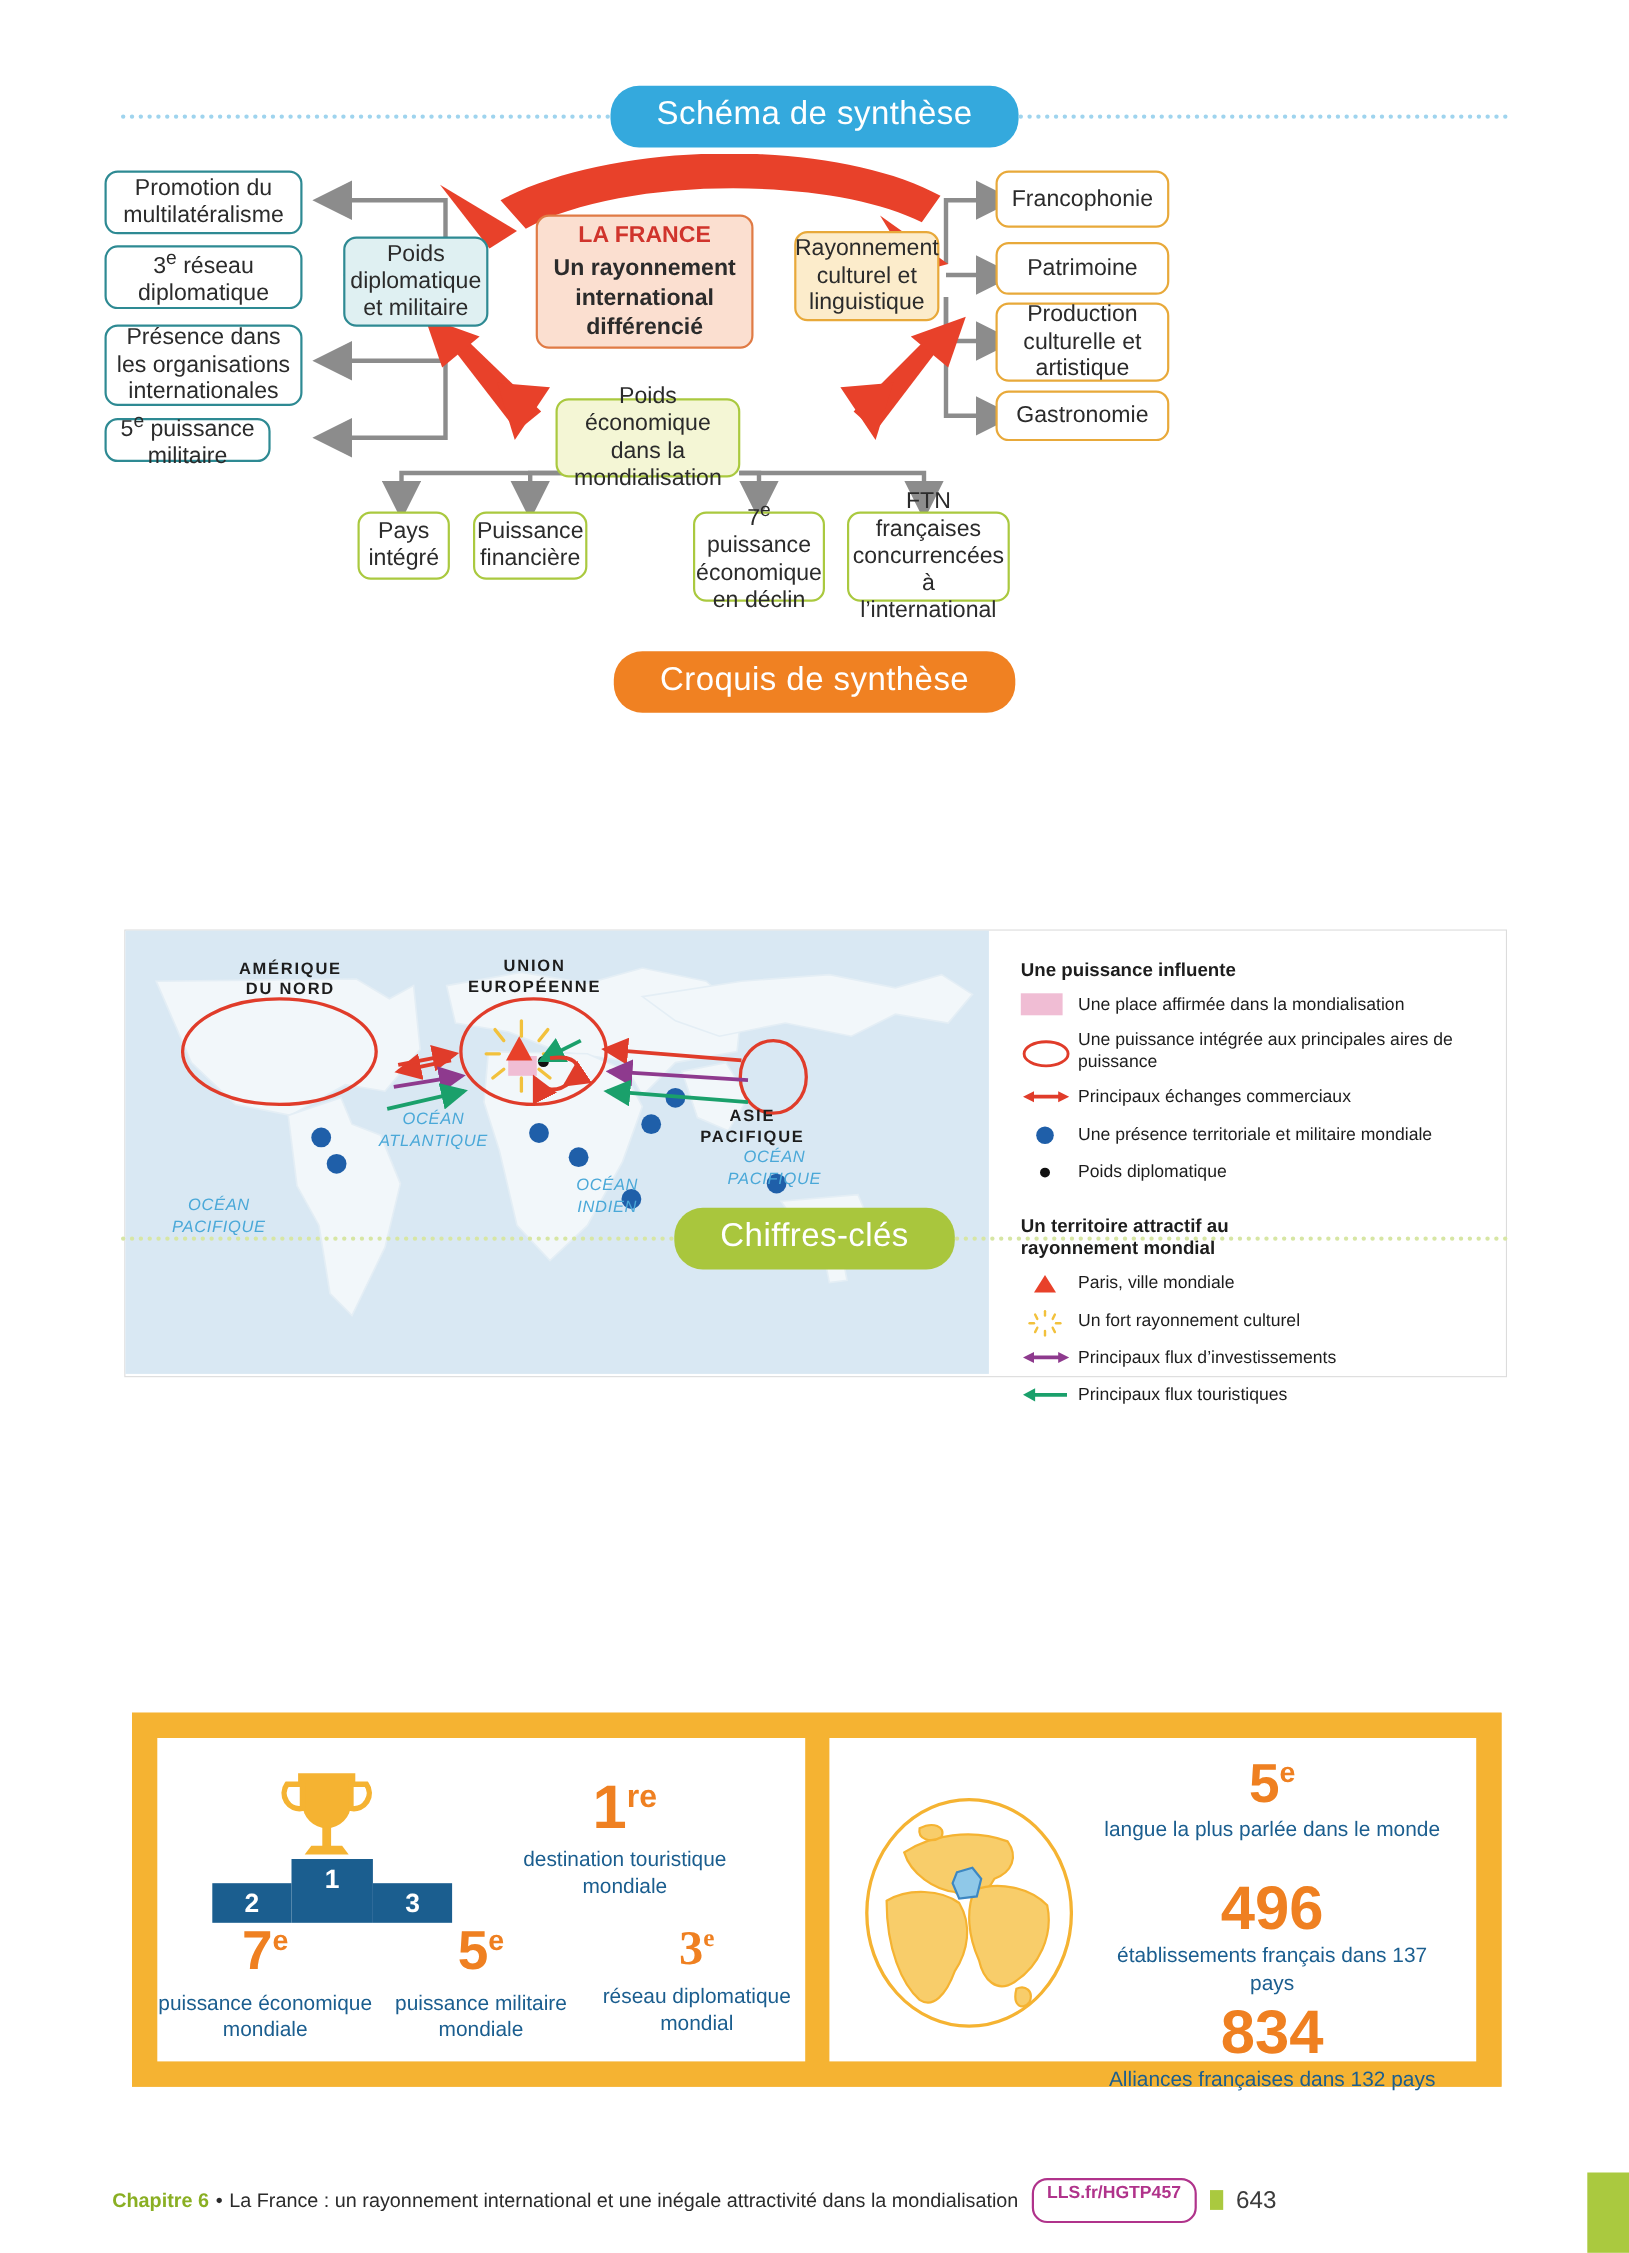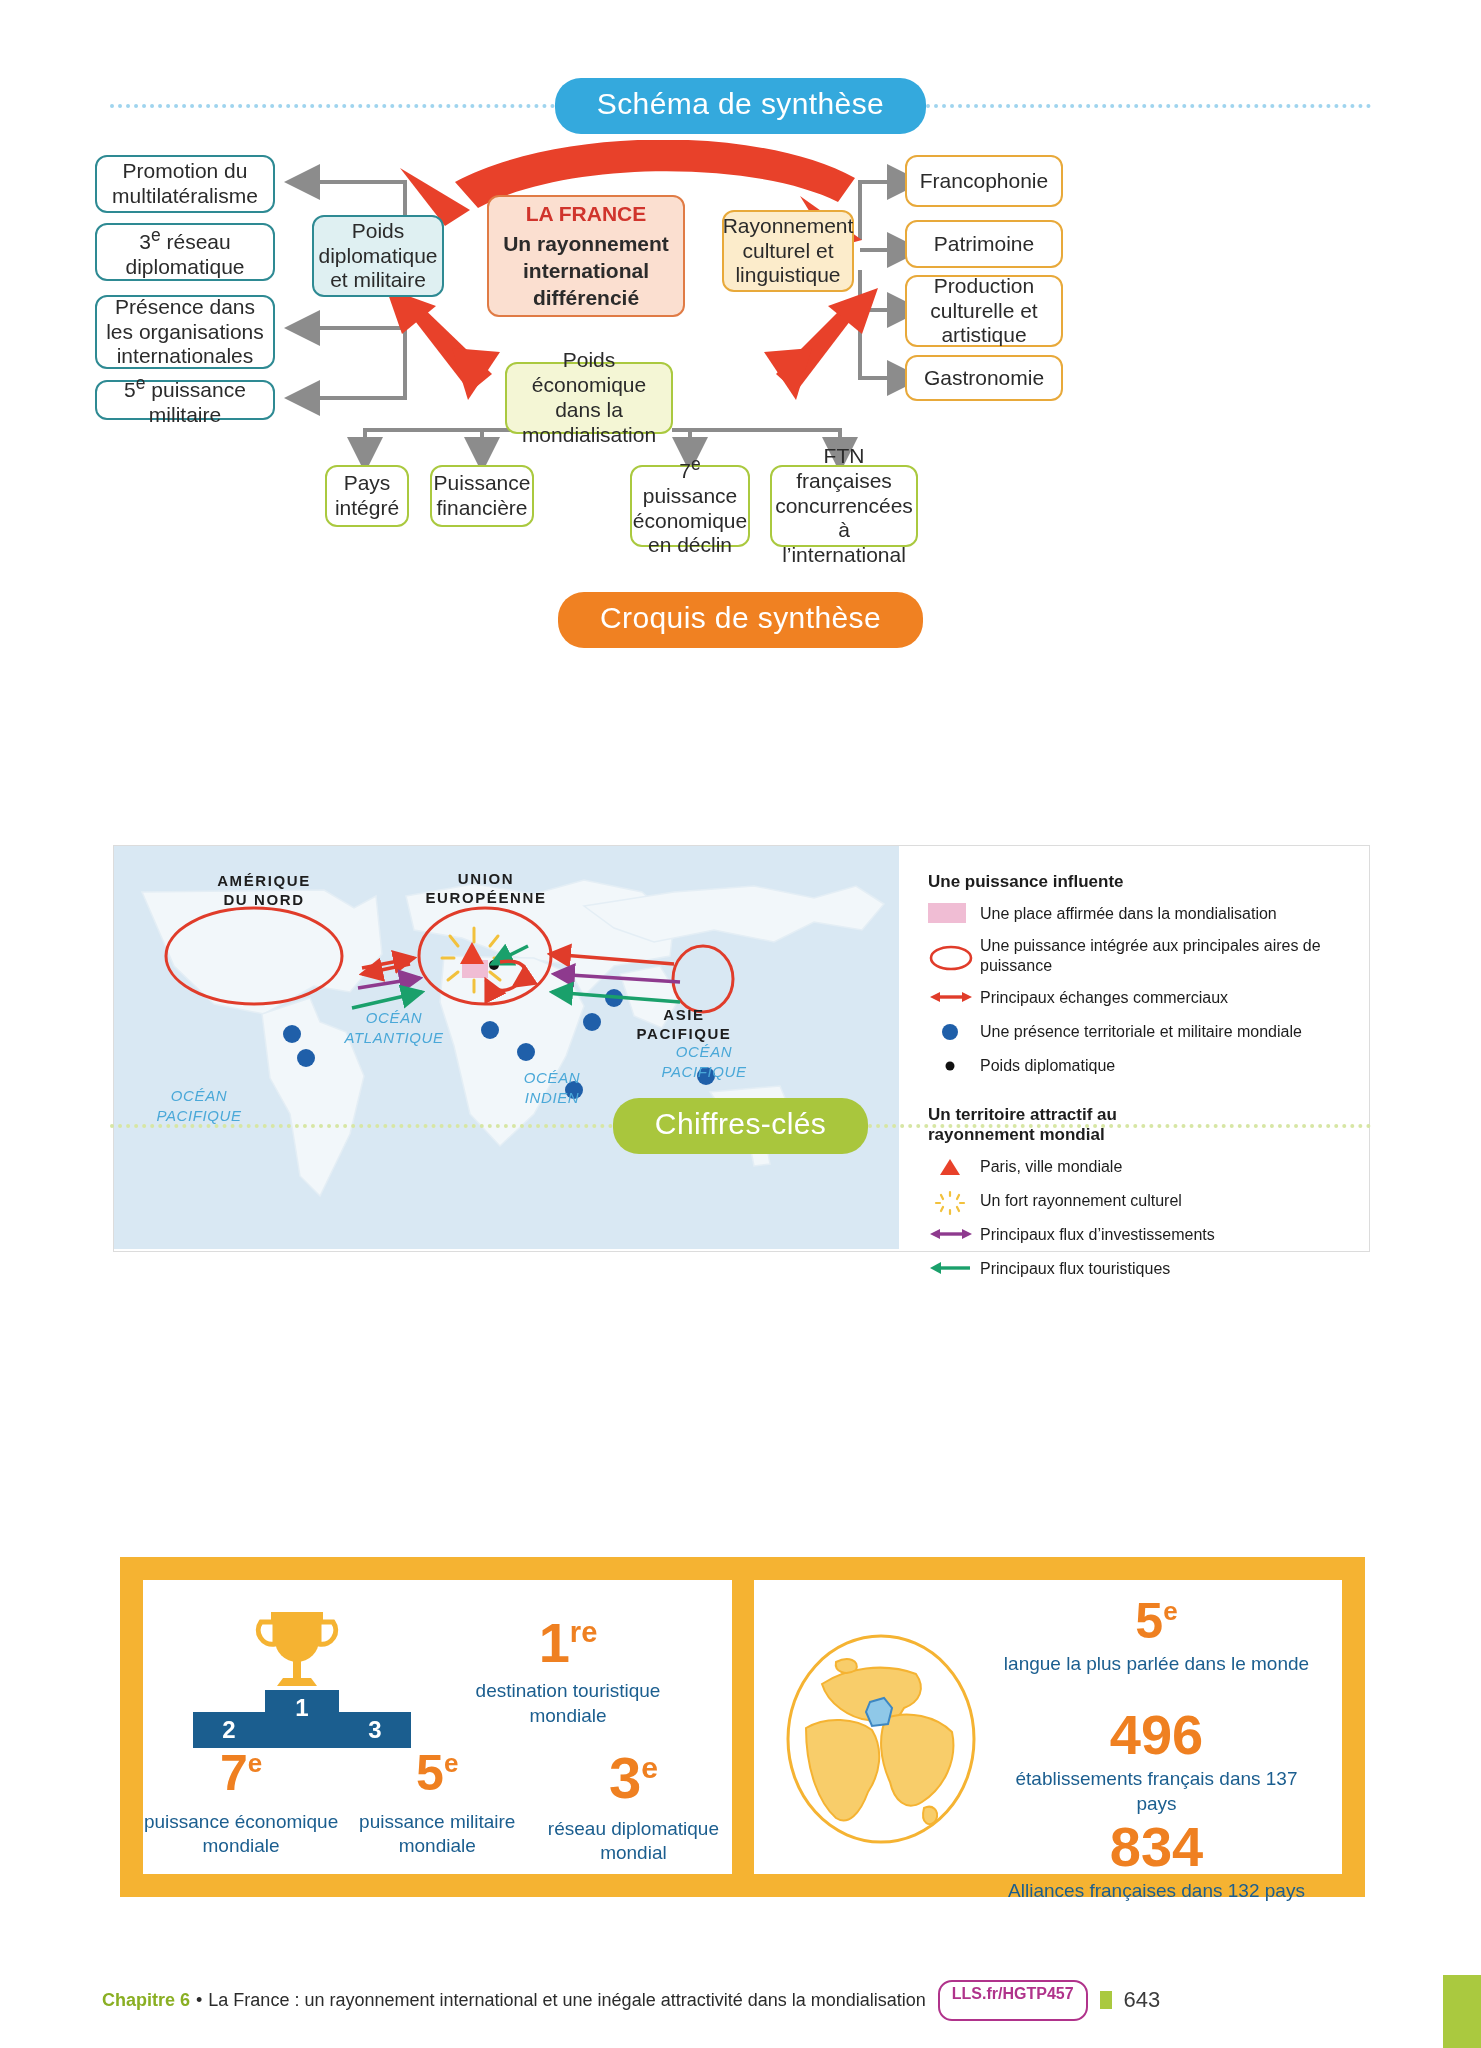--- a/index.html
+++ b/index.html
@@ -118,21 +118,21 @@
         <path d="M878,148 L828,166 L862,194 Z"></path>
         <path d="M764,212 L796,260 L812,208 Z"></path>
       </g>
     </svg>
 
     <div class="nbox teal" style="left:95px;top:15px;width:180px;height:58px;">Promotion du multilatéralisme</div>
     <div class="nbox teal" style="left:95px;top:83px;width:180px;height:58px;">
         <span>3<sup>e</sup> réseau<br>diplomatique</span>
       </div>
     <div class="nbox teal" style="left:95px;top:155px;width:180px;height:74px;">Présence dans les organisations internationales</div>
-    <div class="nbox teal" style="left:95px;top:240px;width:180px;height:40px;">
+    <div class="nbox teal" style="left:95px;top:240px;width:151px;height:40px;">
         <span>5<sup>e</sup> puissance militaire</span>
       </div>
 
     <div class="nbox tealfill" style="left:312px;top:75px;width:132px;height:82px;">Poids diplomatique et militaire</div>
 
     <div class="nbox center" style="left:487px;top:55px;width:198px;height:122px;">
       <div class="fr">LA FRANCE</div>
       <div>Un rayonnement</div>
       <div>international</div>
       <div>différencié</div>
@@ -373,21 +373,21 @@
       <div style="position:absolute;left:0;top:170px;width:100%;display:flex;">
         <div style="flex:1;text-align:center;">
           <div class="bignum" style="font-size:50px;"><span>7</span><span class="sup">e</span></div>
           <div class="cap" style="margin-top:12px;">puissance économique mondiale</div>
         </div>
         <div style="flex:1;text-align:center;">
           <div class="bignum" style="font-size:50px;"><span>5</span><span class="sup">e</span></div>
           <div class="cap" style="margin-top:12px;">puissance militaire mondiale</div>
         </div>
         <div style="flex:1;text-align:center;">
-          <div class="bignum" style="font-size:58px;"><span>3</span><span class="sup">e</span></div>
+          <div class="bignum" style="font-size:44px;font-family:Liberation Serif, serif;"><span>3</span><span class="sup">e</span></div>
           <div class="cap" style="margin-top:12px;">réseau diplomatique mondial</div>
         </div>
       </div>
     </div>
 
     <div class="ccard">
       <div style="position:absolute;left:22px;top:52px;">
         <svg width="210" height="215" viewBox="0 0 210 215">
           <ellipse cx="105" cy="107" rx="93" ry="103" fill="#fff" stroke="#f5b332" stroke-width="3"></ellipse>
           <g fill="#f8cd6a" stroke="#f5b332" stroke-width="2">

